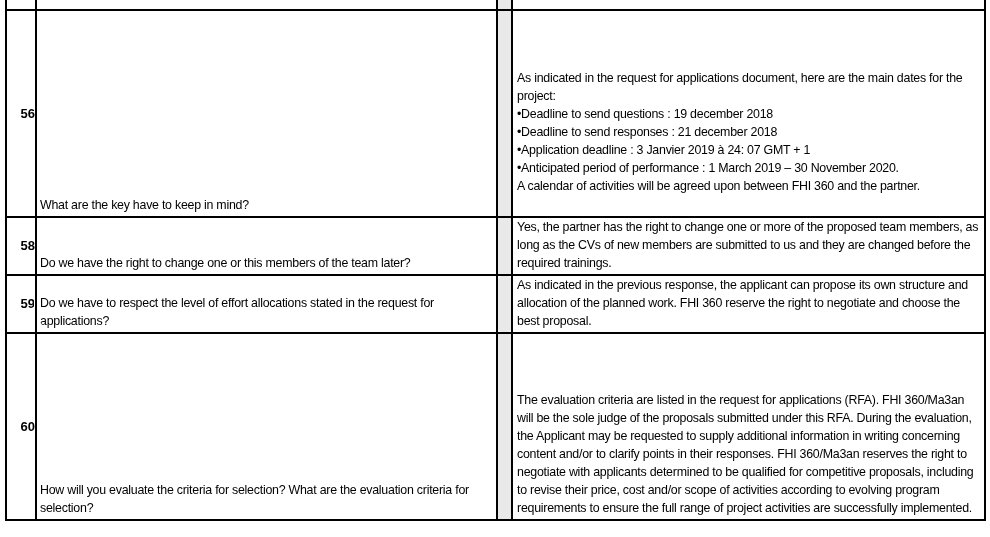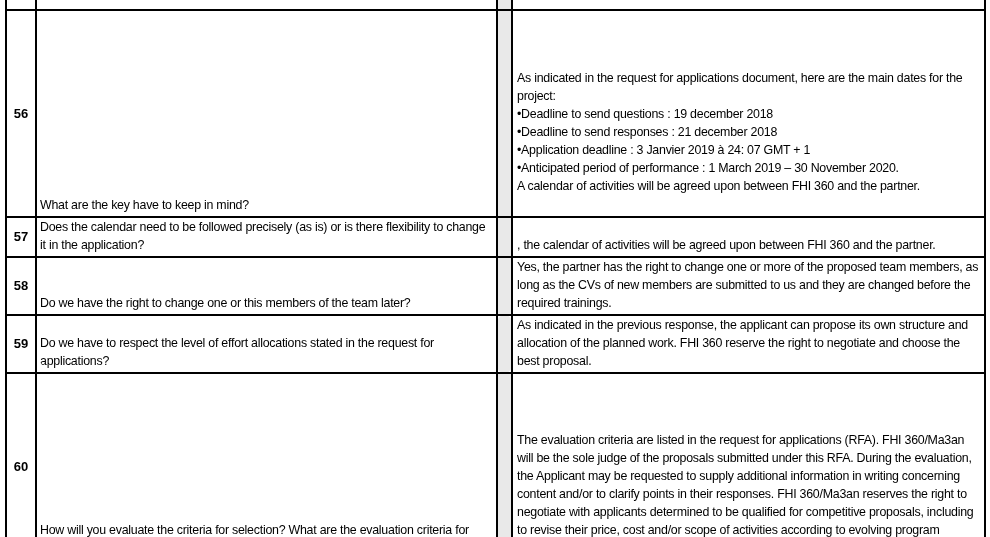--- a/index.html
+++ b/index.html
@@ -35,21 +35,21 @@
   col.c-answer{width:473px;}
   td{
     border:2px solid var(--border);
     vertical-align:bottom;
     padding:0 3px 2px 3px;
     overflow:hidden;
     word-wrap:break-word;
     margin-left:10px;
   }
   td.num{
-    text-align:center;
+    text-align:right;
     vertical-align:middle;
     font-weight:700;
     font-size:13px;
     letter-spacing:0;
     padding:0;
   }
   td.spacer{
     background:var(--spacer-fill);
     padding:0;
   }
@@ -90,28 +90,20 @@
     <td class="spacer"></td>
     <td class="answer">
           <div class="para">As indicated in the request for applications document, here are the main dates for the project:</div>
           <div class="para">•Deadline to send questions : 19 december 2018</div>
           <div class="para">•Deadline to send responses : 21 december 2018</div>
           <div class="para">•Application deadline : 3 Janvier 2019 à 24: 07 GMT + 1</div>
           <div class="para">•Anticipated period of performance : 1 March 2019 – 30 November 2020.</div>
           <div class="para">A calendar of activities will be agreed upon between FHI 360 and the partner.</div>
         </td>
   </tr>
-      <tr class="faq-row r1">
-    <td class="num">57</td>
-    <td class="question">Does the calendar need to be followed precisely (as is) or is there flexibility to change it in the application?</td>
-    <td class="spacer"></td>
-    <td class="answer">
-          <div class="para">, the calendar of activities will be agreed upon between FHI 360 and the partner.</div>
-        </td>
-  </tr>
       <tr class="faq-row r2">
     <td class="num">58</td>
     <td class="question">Do we have the right to change one or this members of the team later?</td>
     <td class="spacer"></td>
     <td class="answer">
           <div class="para">Yes, the partner has the right to change one or more of the proposed team members, as long as the CVs of new members are submitted to us and they are changed before the required trainings.</div>
         </td>
   </tr>
       <tr class="faq-row r3">
     <td class="num">59</td>

